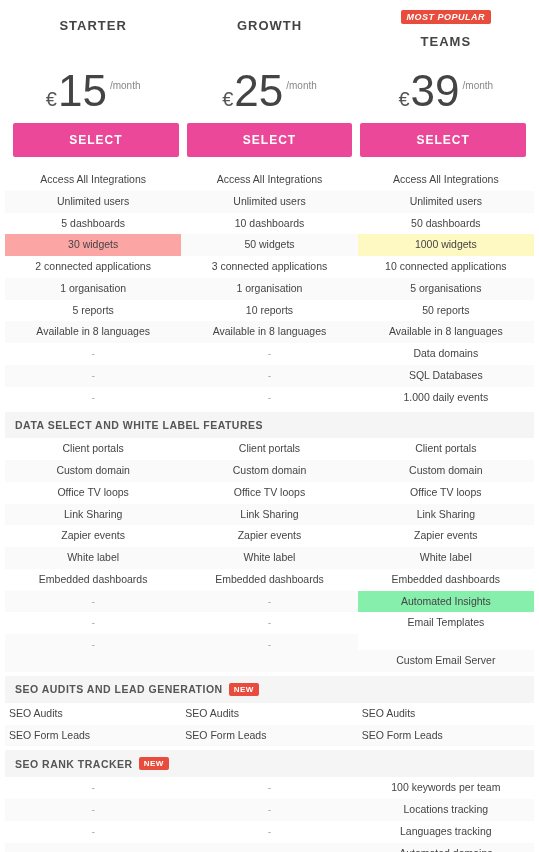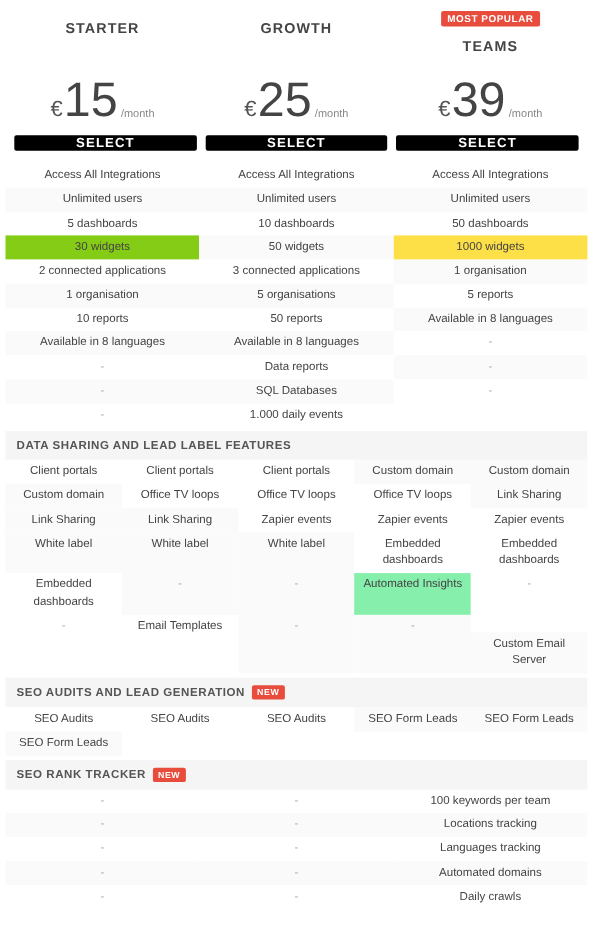--- a/index.html
+++ b/index.html
@@ -30,20 +30,21 @@
     .most-popular-badge {
       background: #e84c3d;
       color: #fff;
       font-size: 9px;
       font-weight: bold;
       padding: 2px 6px;
       border-radius: 2px;
       display: inline-block;
       margin-bottom: 2px;
       letter-spacing: 0.5px;
+      font-style: italic;
     }
     .price-row {
       display: grid;
       grid-template-columns: 1fr 1fr 1fr;
       text-align: center;
       align-items: baseline;
       padding: 8px 0 10px;
     }
     .price-block {
       display: flex;
@@ -60,33 +61,33 @@
       font-size: 44px;
       font-weight: normal;
       color: #444;
       line-height: 1;
     }
     .per-month {
       font-size: 10px;
       color: #888;
       margin-left: 3px;
       align-self: flex-end;
-      margin-bottom: 4px;
+      margin-bottom: 22px;
     }
     .select-row {
       display: grid;
       grid-template-columns: 1fr 1fr 1fr;
       gap: 8px;
       padding: 0 8px 12px;
     }
     .select-btn {
-      background: #000000;
+      background: #ec4899;
       color: #fff;
       border: none;
-      padding: 0 0;
+      padding: 10px 0;
       font-size: 12px;
       font-weight: bold;
       letter-spacing: 1px;
       cursor: pointer;
       border-radius: 2px;
       width: 100%;
     }
     .feature-cell {
       padding: 3px 4px;
       font-size: 10.5px;
@@ -170,52 +171,53 @@
       <div style="display: grid; grid-template-columns: 1fr 1fr 1fr; text-align: center;">
         <div class="feature-cell" style="background: rgb(255, 255, 255);">Access All Integrations</div>
         <div class="feature-cell" style="background: rgb(255, 255, 255);">Access All Integrations</div>
         <div class="feature-cell" style="background: rgb(255, 255, 255);">Access All Integrations</div>
         <div class="feature-cell" style="background: rgb(250, 250, 250);">Unlimited users</div>
         <div class="feature-cell" style="background: rgb(250, 250, 250);">Unlimited users</div>
         <div class="feature-cell" style="background: rgb(250, 250, 250);">Unlimited users</div>
         <div class="feature-cell" style="background: rgb(255, 255, 255);">5 dashboards</div>
         <div class="feature-cell" style="background: rgb(255, 255, 255);">10 dashboards</div>
         <div class="feature-cell" style="background: rgb(255, 255, 255);">50 dashboards</div>
-        <div class="feature-cell" style="background: #84cc16;">30 widgets</div>
+        <div class="feature-cell" style="background: #fca5a5;">30 widgets</div>
         <div class="feature-cell" style="background: rgb(250, 250, 250);">50 widgets</div>
-        <div class="feature-cell" style="background: #fde047;">1000 widgets</div>
+        <div class="feature-cell" style="background: #fef9c3;">1000 widgets</div>
         <div class="feature-cell" style="background: rgb(255, 255, 255);">2 connected applications</div>
         <div class="feature-cell" style="background: rgb(255, 255, 255);">3 connected applications</div>
+        <div class="feature-cell" style="background: rgb(255, 255, 255);">10 connected applications</div>
         <div class="feature-cell" style="background: rgb(250, 250, 250);">1 organisation</div>
         <div class="feature-cell" style="background: rgb(250, 250, 250);">1 organisation</div>
         <div class="feature-cell" style="background: rgb(250, 250, 250);">5 organisations</div>
         <div class="feature-cell" style="background: rgb(255, 255, 255);">5 reports</div>
         <div class="feature-cell" style="background: rgb(255, 255, 255);">10 reports</div>
         <div class="feature-cell" style="background: rgb(255, 255, 255);">50 reports</div>
         <div class="feature-cell" style="background: rgb(250, 250, 250);">Available in 8 languages</div>
         <div class="feature-cell" style="background: rgb(250, 250, 250);">Available in 8 languages</div>
         <div class="feature-cell" style="background: rgb(250, 250, 250);">Available in 8 languages</div>
         <div class="feature-cell dash" style="background: rgb(255, 255, 255);">-</div>
         <div class="feature-cell dash" style="background: rgb(255, 255, 255);">-</div>
-        <div class="feature-cell" style="background: rgb(255, 255, 255);">Data reports</div>
+        <div class="feature-cell" style="background: rgb(255, 255, 255);">Data domains</div>
         <div class="feature-cell dash" style="background: rgb(250, 250, 250);">-</div>
         <div class="feature-cell dash" style="background: rgb(250, 250, 250);">-</div>
         <div class="feature-cell" style="background: rgb(250, 250, 250);">SQL Databases</div>
         <div class="feature-cell dash" style="background: rgb(255, 255, 255);">-</div>
         <div class="feature-cell dash" style="background: rgb(255, 255, 255);">-</div>
         <div class="feature-cell" style="background: rgb(255, 255, 255);">1.000 daily events</div>
       </div>
     </div>
 
   <div class="section-header">
-    <span>DATA SHARING AND LEAD LABEL FEATURES</span>
+    <span>DATA SELECT AND WHITE LABEL FEATURES</span>
   </div>
 
   <div id="white-label-grid">
-      <div style="display: grid; grid-template-columns: 1fr 1fr 1fr 1fr 1fr; text-align: center;">
+      <div style="display: grid; grid-template-columns: 1fr 1fr 1fr; text-align: center;">
         <div class="feature-cell" style="background: rgb(255, 255, 255);">Client portals</div>
         <div class="feature-cell" style="background: rgb(255, 255, 255);">Client portals</div>
         <div class="feature-cell" style="background: rgb(255, 255, 255);">Client portals</div>
         <div class="feature-cell" style="background: rgb(250, 250, 250);">Custom domain</div>
         <div class="feature-cell" style="background: rgb(250, 250, 250);">Custom domain</div>
         <div class="feature-cell" style="background: rgb(250, 250, 250);">Custom domain</div>
         <div class="feature-cell" style="background: rgb(255, 255, 255);">Office TV loops</div>
         <div class="feature-cell" style="background: rgb(255, 255, 255);">Office TV loops</div>
         <div class="feature-cell" style="background: rgb(255, 255, 255);">Office TV loops</div>
         <div class="feature-cell" style="background: rgb(250, 250, 250);">Link Sharing</div>
@@ -241,21 +243,21 @@
         <div class="feature-cell" style="background: rgb(250, 250, 250); margin-top: 16px;">Custom Email Server</div>
       </div>
     </div>
 
   <div class="section-header">
     <span>SEO AUDITS AND LEAD GENERATION</span>
     <span class="new-badge">NEW</span>
   </div>
 
   <div id="seo-grid">
-      <div style="display: grid; grid-template-columns: 1fr 1fr 1fr 1fr 1fr; text-align: center;">
+      <div style="display: grid; grid-template-columns: 1fr 1fr 1fr; ">
         <div class="feature-cell" style="background: rgb(255, 255, 255);">SEO Audits</div>
         <div class="feature-cell" style="background: rgb(255, 255, 255);">SEO Audits</div>
         <div class="feature-cell" style="background: rgb(255, 255, 255);">SEO Audits</div>
         <div class="feature-cell" style="background: rgb(250, 250, 250);">SEO Form Leads</div>
         <div class="feature-cell" style="background: rgb(250, 250, 250);">SEO Form Leads</div>
         <div class="feature-cell" style="background: rgb(250, 250, 250);">SEO Form Leads</div>
       </div>
     </div>
 
   <div class="section-header">

